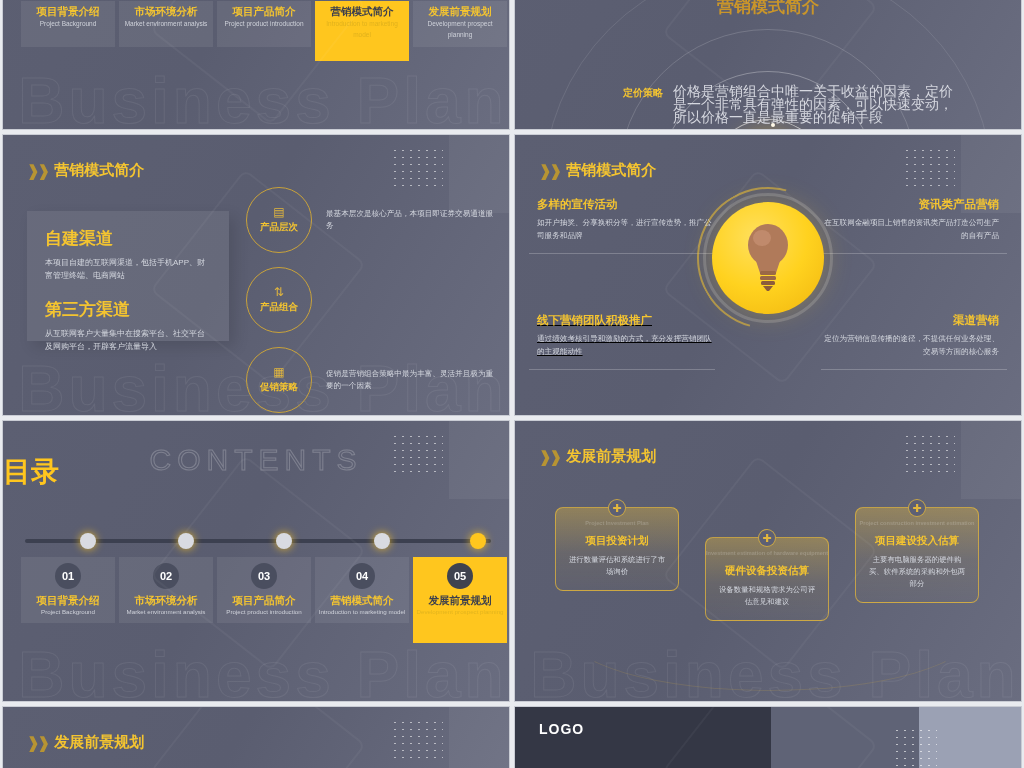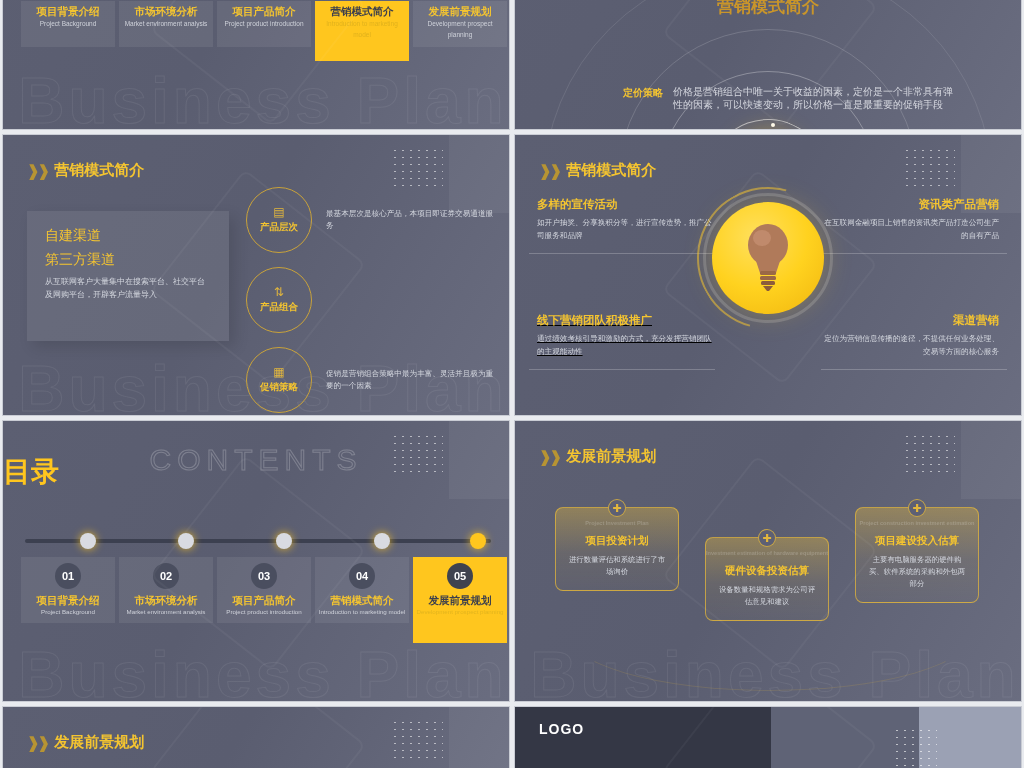--- a/index.html
+++ b/index.html
@@ -117,31 +117,31 @@
     box-shadow: 0 0 22px rgba(255,200,40,.35);
     display: flex; align-items: center; justify-content: center;
     font-size: 15px; font-weight: 700; color: #4a3a06;
   }
   .orbit-dot { position: absolute; width: 4px; height: 4px; border-radius: 50%; background: #fff; }
   .pricing-row {
     position: absolute; left: 108px; top: 178px; width: 330px;
     display: flex; gap: 10px; align-items: flex-start;
   }
   .pricing-lab { font-size: 10px; font-weight: 700; color: #F4C430; white-space: nowrap; padding-top: 1px; }
-  .pricing-txt { font-size: 10px; line-height: 13px; color: #d6d8e0; }
+  .pricing-txt { font-size: 14px; line-height: 13px; color: #d6d8e0; }
 
   
   #p3 { left: 2px; top: 134px; width: 508px; height: 282px; }
   .chan-box {
     position: absolute; left: 24px; top: 76px; width: 202px; height: 130px;
     background: rgba(255,255,255,.075);
     box-shadow: 6px 6px 14px rgba(0,0,0,.12);
     padding: 16px 18px;
   }
-  .chan-h { font-size: 14px; font-weight: 400; color: #F4C430; margin-bottom: 6px; }
+  .chan-h { font-size: 17px; font-weight: 700; color: #F4C430; margin-bottom: 6px; }
   .chan-p { font-size: 8px; line-height: 13px; color: #d3d6de; margin-bottom: 16px; }
   .feat-list { position: absolute; left: 243px; top: 52px; width: 250px; }
   .feat-row { display: flex; align-items: center; gap: 14px; margin-bottom: 14px; }
   .feat-circle {
     flex: none; width: 66px; height: 66px; border-radius: 50%;
     border: 1px solid #C9A23A;
     display: flex; flex-direction: column; align-items: center; justify-content: center; gap: 3px;
   }
   .feat-ico { color: #E2B63C; line-height: 1; }
   .feat-lab { font-size: 9.5px; font-weight: 700; color: #F4C430; }
@@ -321,20 +321,21 @@
     <div class="dots"></div>
     <div class="bpwm">Business Plan</div>
 
     <div class="sec-title" style="left:24px;top:26px;font-size:15px;">
       <span class="chev">❱❱</span>
       <span>营销模式简介</span>
     </div>
 
     <div class="chan-box">
       <div class="chan-h">自建渠道</div>
+      <div class="chan-p">本项目自建的互联网渠道，包括手机APP、财富管理终端、电商网站</div>
       <div class="chan-h">第三方渠道</div>
       <div class="chan-p">从互联网客户大量集中在搜索平台、社交平台及网购平台，开辟客户流量导入</div>
     </div>
 
     <div class="feat-list">
       <div class="feat-row">
         <div class="feat-circle">
           <span class="feat-ico" style="font-size:12px">▤</span>
           <span class="feat-lab">产品层次</span>
         </div>

